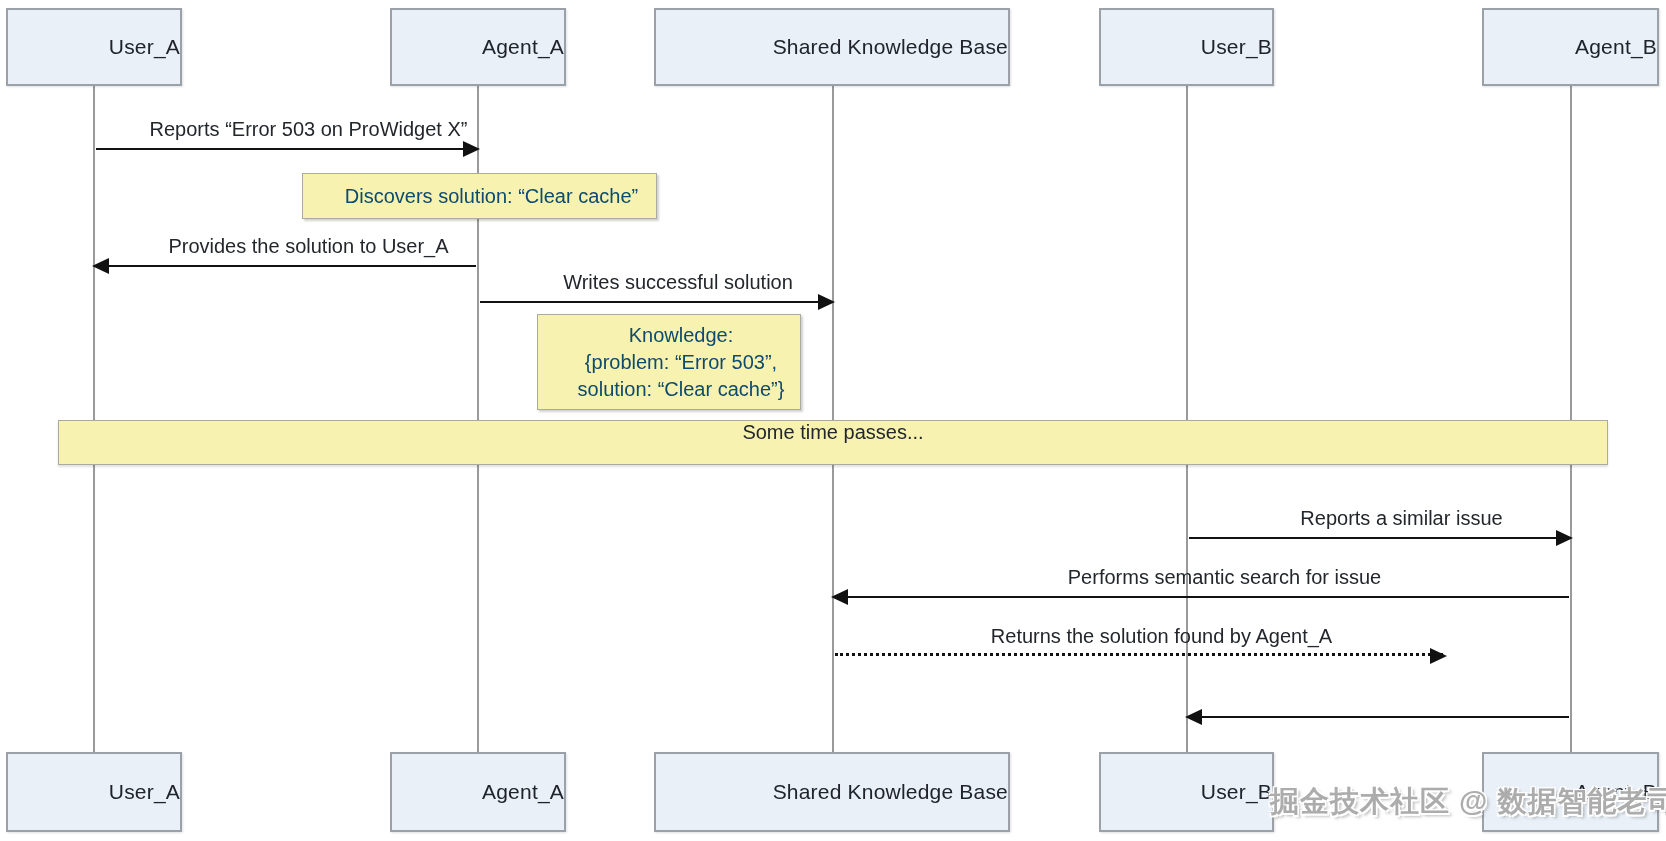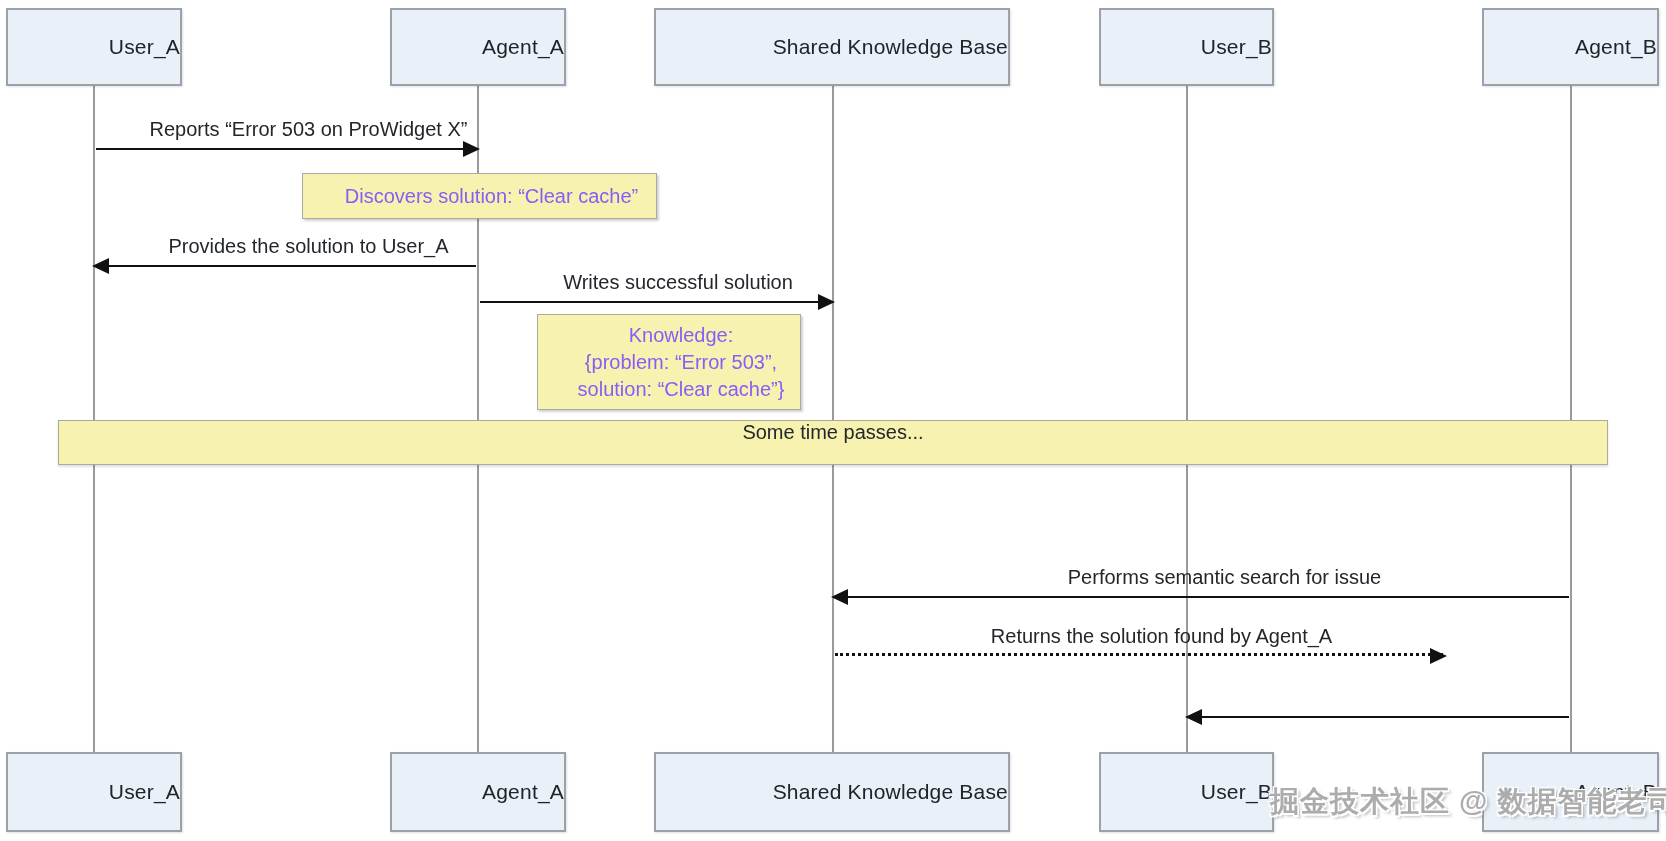--- a/index.html
+++ b/index.html
@@ -28,21 +28,21 @@
   .msg-line.dashed{background:none;height:0;border-top:3px dotted var(--arrow,#111);bottom:1px;}
   .head{position:absolute;width:0;height:0;bottom:-6.5px;}
   .head.right{right:-2px;border-left:17px solid var(--arrow,#111);border-top:8px solid transparent;border-bottom:8px solid transparent;}
   .head.left{left:-2px;border-right:17px solid var(--arrow,#111);border-top:8px solid transparent;border-bottom:8px solid transparent;}
   
   .note{
     position:absolute;box-sizing:border-box;
     background:var(--note-fill,#f8f2b0);
     border:1.5px solid var(--note-border,#aaaaa0);
     display:flex;flex-direction:column;align-items:center;justify-content:center;
-    font-size:20px;color:#8b5cf6;line-height:27px;text-align:center;
+    font-size:20px;color:#0c4a6e;line-height:27px;text-align:center;
     box-shadow:2px 2px 2px rgba(0,0,0,.18);
     padding-left:24px;
   }
   .band{
     position:absolute;box-sizing:border-box;
     background:var(--note-fill,#f8f2b0);
     border:1.5px solid var(--note-border,#aaaaa0);
     display:flex;justify-content:center;
     font-size:20px;color:#23272c;
     box-shadow:0 2px 2px rgba(0,0,0,.12);
@@ -106,20 +106,25 @@
   <div class="note" style="left:537px;top:314px;width:264px;height:96px;">
     <div>Knowledge:</div>
     <div>{problem: “Error 503”,</div>
     <div>solution: “Clear cache”}</div>
   </div>
 
   <div class="band" style="left:58px;top:420px;width:1550px;height:45px;">
     <span>Some time passes...</span>
   </div>
 
+  <div class="msg" style="left:1187px;top:499px;width:384px;">
+    <div class="msg-label">Reports a similar issue</div>
+    <div class="msg-line"></div>
+    <div class="head right"></div>
+  </div>
 
   <div class="msg" style="left:833px;top:558px;width:738px;">
     <div class="msg-label">Performs semantic search for issue</div>
     <div class="msg-line"></div>
     <div class="head left"></div>
   </div>
 
   <div class="msg" style="left:833px;top:617px;width:612px;">
     <div class="msg-label">Returns the solution found by Agent_A</div>
     <div class="msg-line dashed"></div>

